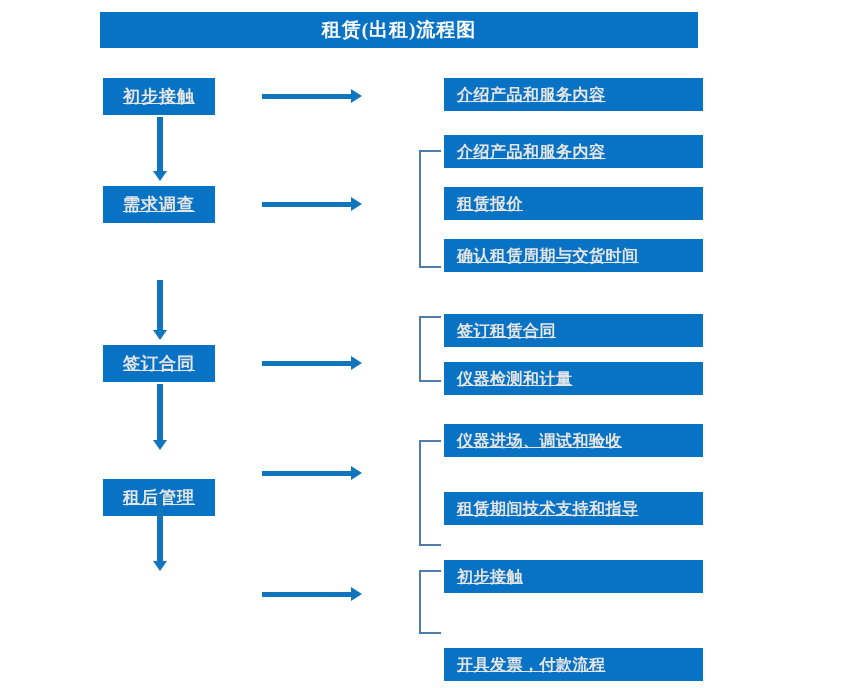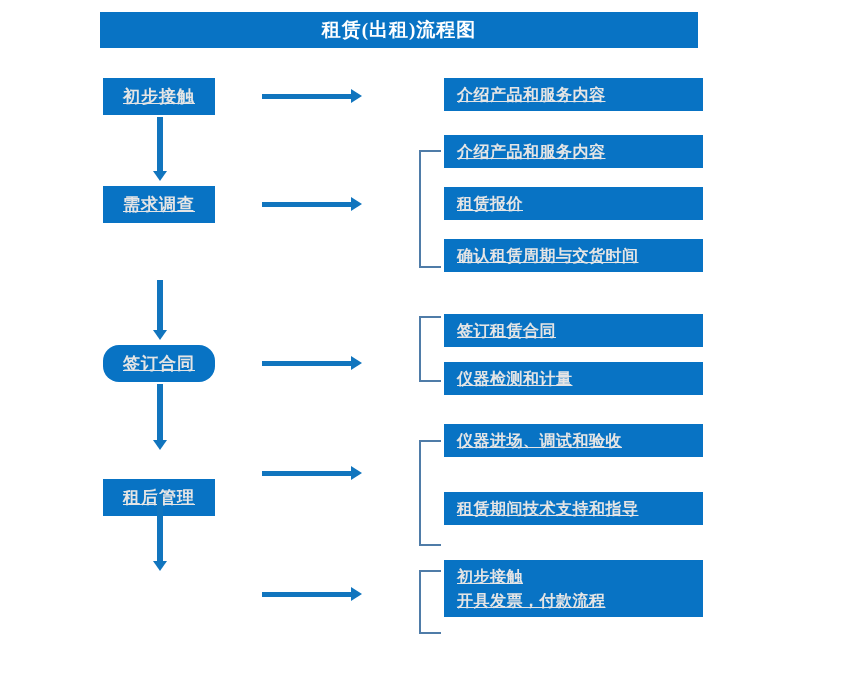--- a/index.html
+++ b/index.html
@@ -129,21 +129,21 @@
 <body>
 
 <div id="canvas">
 
   <div class="title-bar">租赁(出租)流程图</div>
 
   <div class="node left" style="left:103px; top:78px;">初步接触</div>
 
   <div class="node left" style="left:103px; top:186px;">需求调查</div>
 
-  <div class="node left" style="left:103px; top:345px;border-radius:16px;">签订合同</div>
+  <div class="node left" style="left:103px; top:345px;">签订合同</div>
 
   <div class="node left" style="left:103px; top:455px;margin-top:24px;">租后管理</div>
 
 
   <div class="v-arrow" style="left:151px; top:117px; height:66px;">
     <div class="shaft" style="height:54px;"></div>
     <div class="head" style="top:54px;"></div>
   </div>
 
   <div class="v-arrow" style="left:151px; top:280px; height:62px;">
@@ -205,15 +205,15 @@
   <div class="node right" style="top:362px;">仪器检测和计量</div>
 
   <div class="node right" style="top:314px;">签订租赁合同</div>
 
   <div class="node right" style="top:492px;">租赁期间技术支持和指导</div>
 
   <div class="node right" style="top:424px;">仪器进场、调试和验收</div>
 
   <div class="node right" style="top:560px;">初步接触</div>
 
-  <div class="node right" style="top:584px;">开具发票，付款流程</div>
+  <div class="node right" style="top:648px;">开具发票，付款流程</div>
 
 </div>
 
 </body></html>

